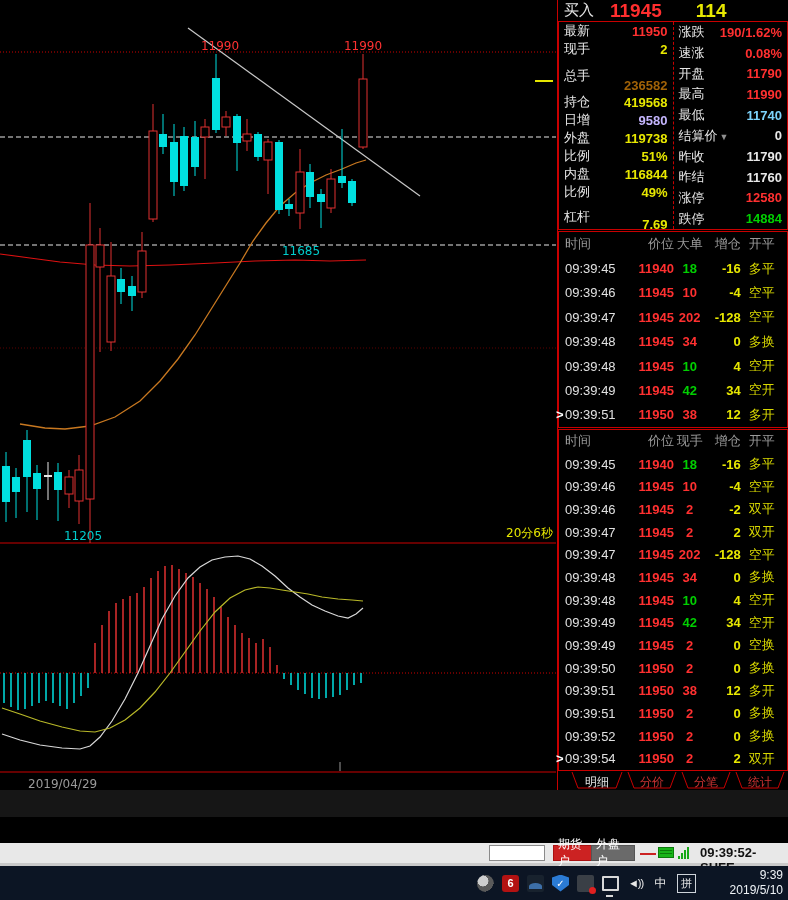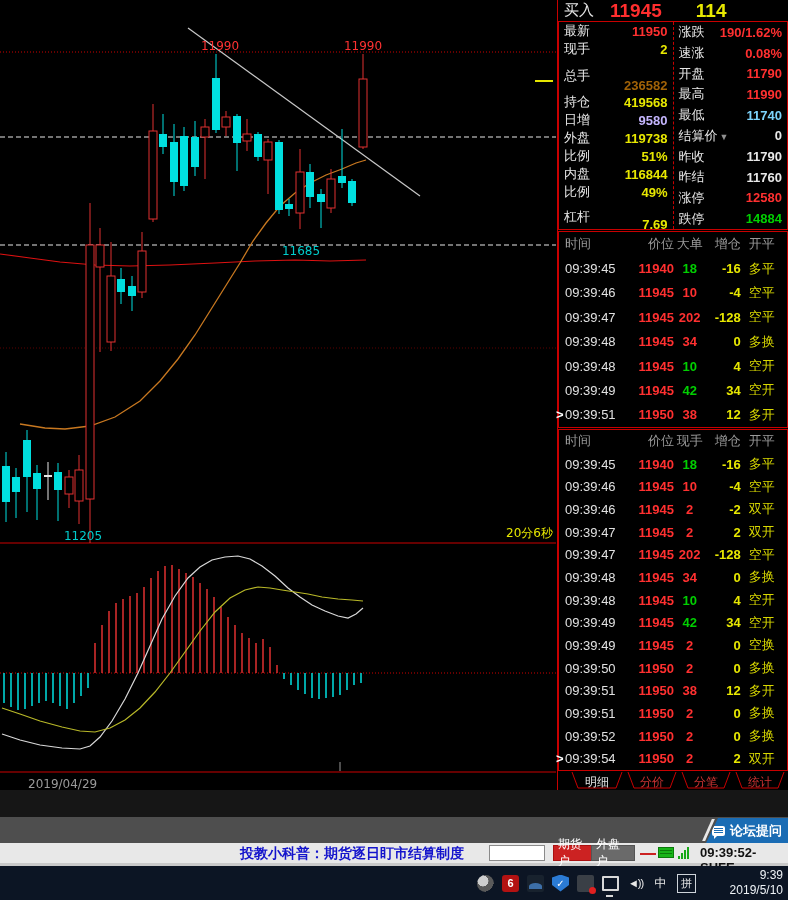--- a/index.html
+++ b/index.html
@@ -505,30 +505,22 @@
         </svg>
         <span class="tab" style="left: 14px; width: 50px; color: rgb(232, 232, 232);">明细</span>
         <span class="tab" style="left: 70px; width: 48px; color: rgb(204, 51, 51);">分价</span>
         <span class="tab" style="left: 124px; width: 48px; color: rgb(204, 51, 51);">分笔</span>
         <span class="tab" style="left: 178px; width: 48px; color: rgb(204, 51, 51);">统计</span>
       </div>
   </div>
 
   <div class="strip-dark"></div>
 
-  <div class="strip-gray">
-    <div class="forum-slash"></div>
-    <div class="forum-btn">
-      <span class="bubble"></span>
-      <span>论坛提问</span>
-    </div>
-  </div>
 
   <div class="status-bar">
-    <div class="notice">投教小科普：期货逐日盯市结算制度</div>
     <input class="sb-input" value="" style="">
     <div class="sb-btn red">期货户</div>
     <div class="sb-btn gray">外盘户</div>
     <div class="dash-icon"></div>
     <div class="kb-icon"></div>
     <div class="sig-icon">
       <i style="height:3px"></i>
         <i style="height:6px"></i>
         <i style="height:9px"></i>
         <i style="height:12px"></i>

